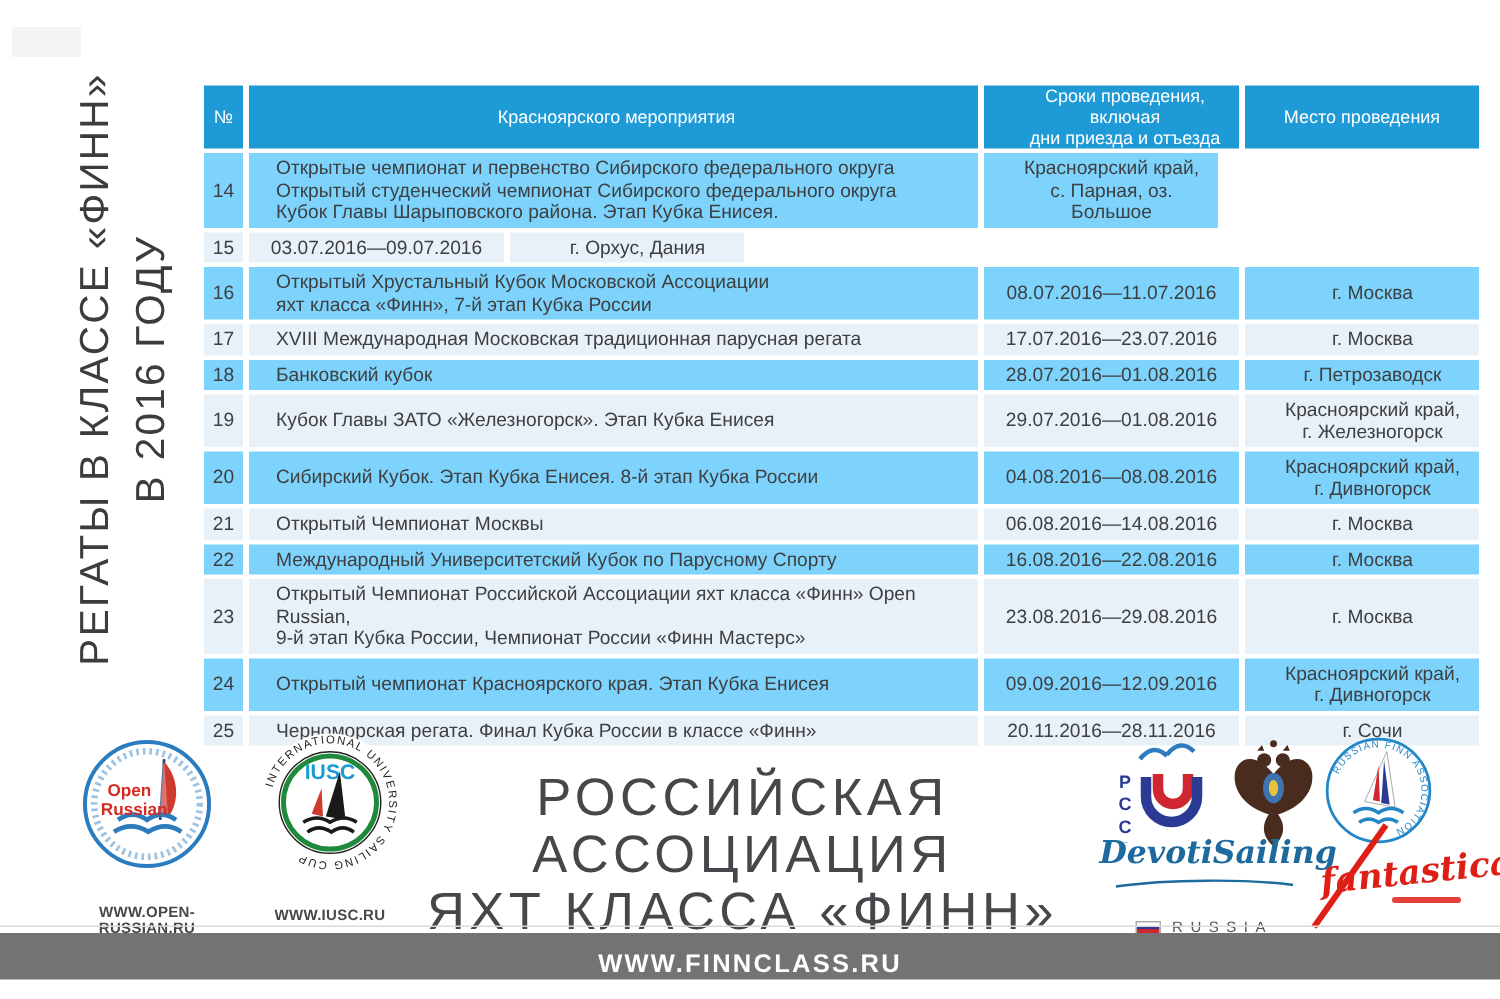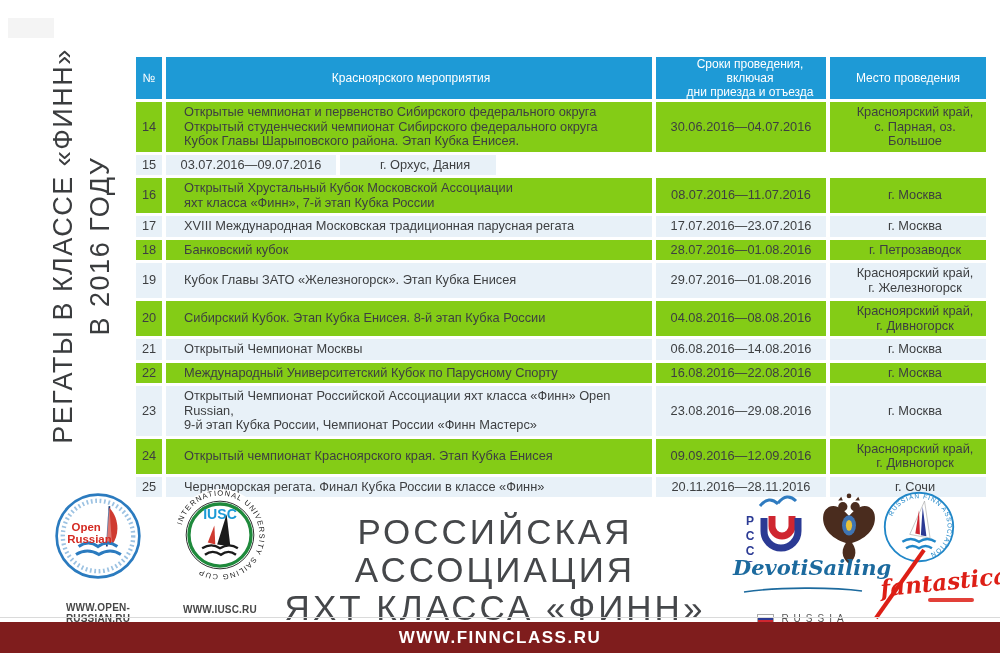--- a/index.html
+++ b/index.html
@@ -23,21 +23,21 @@
   
   .tbl{position:absolute;left:136px;top:57px;width:850px;display:flex;flex-direction:column;row-gap:3px;}
   .trow{display:flex;column-gap:4px;}
   .tcell{display:flex;align-items:center;justify-content:center;box-sizing:border-box;text-align:center;}
   .c-num{width:26px;flex:none;}
   .c-name{width:486px;flex:none;justify-content:flex-start;text-align:left;padding-left:12px;padding-right:8px;}
   .c-dates{width:170px;flex:none;}
   .c-place{width:156px;flex:none;padding-left:4px;padding-right:4px;}
   .thead .tcell{background:#1e9ad6;color:#fff;font-size:12px;line-height:14px;min-height:34px;}
   .brow .tcell{color:#3d3f41;font-size:12.8px;line-height:14.5px;padding-top:3px;padding-bottom:3px;}
-  .row-a .tcell{background:#84cc16;}
+  .row-a .tcell{background:#7dd3fc;}
   .row-b .tcell{background:#e8f1f8;}
   .pre{white-space:pre-line;padding-left:18px;}
 
   
   .assoc-title{
     position:absolute;left:275px;top:513px;width:440px;text-align:center;
     font-size:35px;letter-spacing:3px;color:#45474a;line-height:38px;font-weight:400;
   }
   .logo-block{position:absolute;text-align:center;}
   .lb-open{left:36px;top:492px;width:124px;}
@@ -59,22 +59,22 @@
   .fanta svg{position:absolute;left:0;top:0;}
   .fanta-name{
     position:absolute;left:22px;top:22px;
     font-family:"DejaVu Serif",serif;font-style:italic;font-weight:bold;
     font-size:23px;color:#dd1f16;transform:rotate(-6deg);white-space:nowrap;
   }
   .fanta-sub{position:absolute;left:70px;top:52px;width:46px;height:4px;background:#dd1f16;border-radius:2px;opacity:.85;}
 
   .footer-divider{position:absolute;left:0;top:617px;width:1000px;height:1px;background:#dadada;}
   .footer-bar{
-    position:absolute;left:0;top:622px;width:1000px;height:31px;background:#7f1d1d;
-    display:flex;align-items:center;justify-content:center;
+    position:absolute;left:0;top:622px;width:1000px;height:31px;background:#737373;
+    display:flex;align-items:flex-end;justify-content:center;
     color:#fff;font-weight:bold;font-size:17px;letter-spacing:1.5px;
   }
 </style>
 </head>
 <body>
 
 <div class="corner-box"></div>
 
 <div class="vtitle">
   <div>РЕГАТЫ В КЛАССЕ «ФИНН»</div>
@@ -88,21 +88,20 @@
     <div class="tcell c-dates pre">Сроки проведения, включая
 дни приезда и отъезда</div>
     <div class="tcell c-place">Место проведения</div>
   </div>
   <div style="display:flex;flex-direction:column;row-gap:3px;">
       <div class="trow brow row-a">
         <div class="tcell c-num">14</div>
         <div class="tcell c-name pre">Открытые чемпионат и первенство Сибирского федерального округа
 Открытый студенческий чемпионат Сибирского федерального округа
 Кубок Главы Шарыповского района. Этап Кубка Енисея.</div>
-        <div class="tcell c-dates">30.06.2016—04.07.2016</div>
         <div class="tcell c-place pre">Красноярский край,
 с. Парная, оз. Большое</div>
       </div>
       <div class="trow brow row-b">
         <div class="tcell c-num">15</div>
         <div class="tcell c-dates">03.07.2016—09.07.2016</div>
         <div class="tcell c-place pre">г. Орхус, Дания</div>
       </div>
       <div class="trow brow row-a">
         <div class="tcell c-num">16</div>

